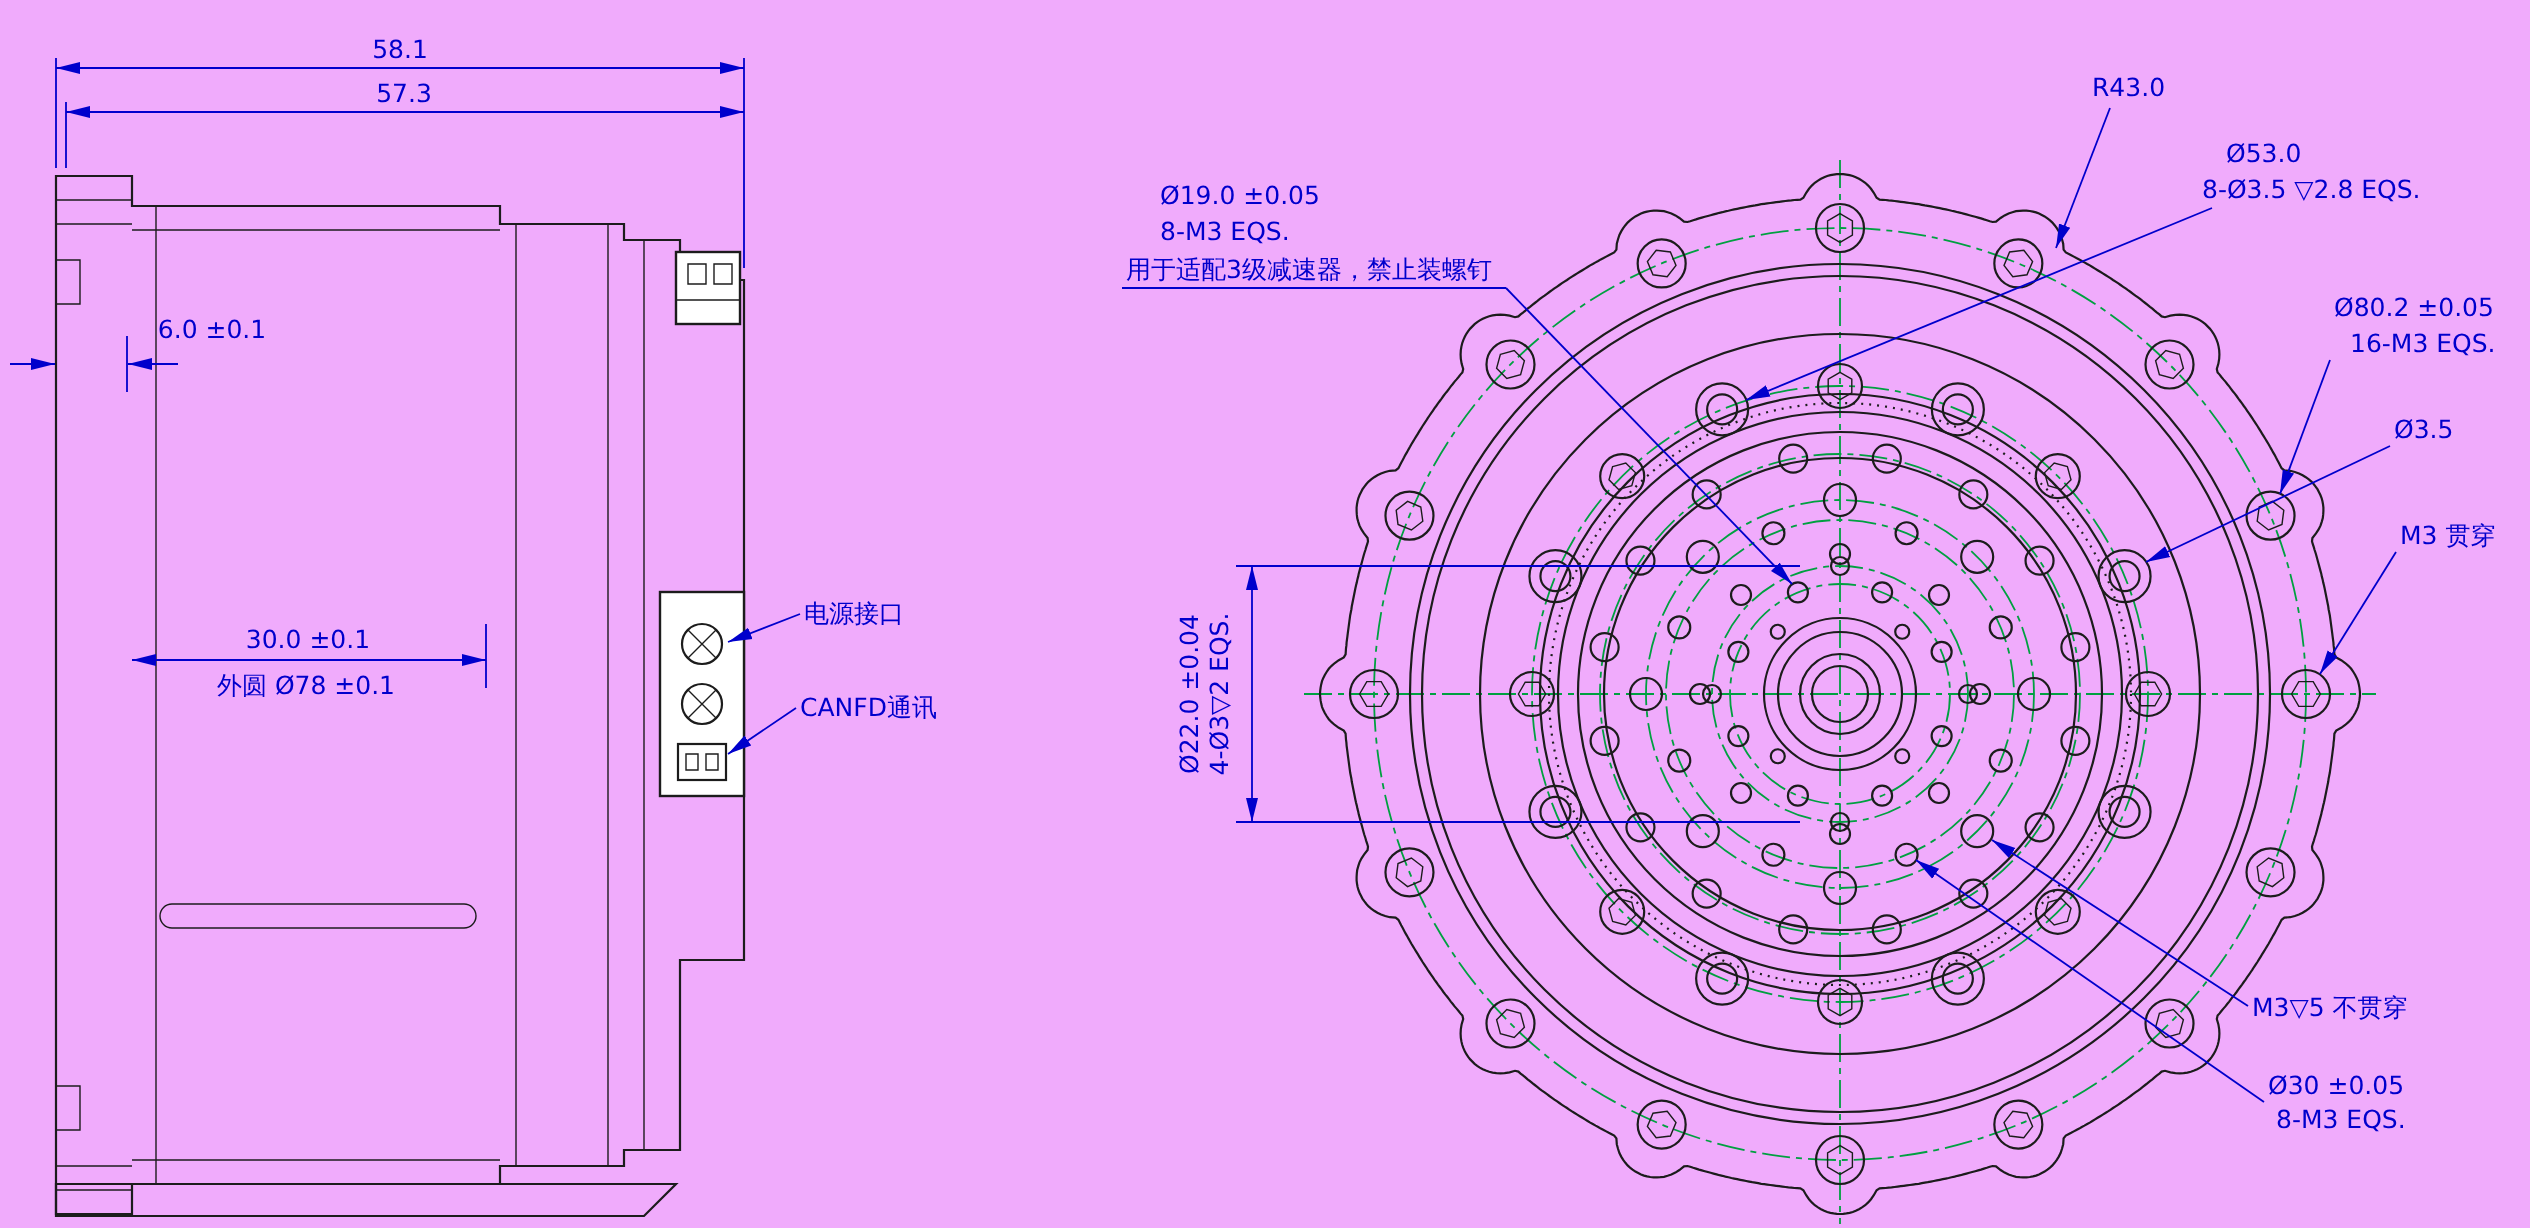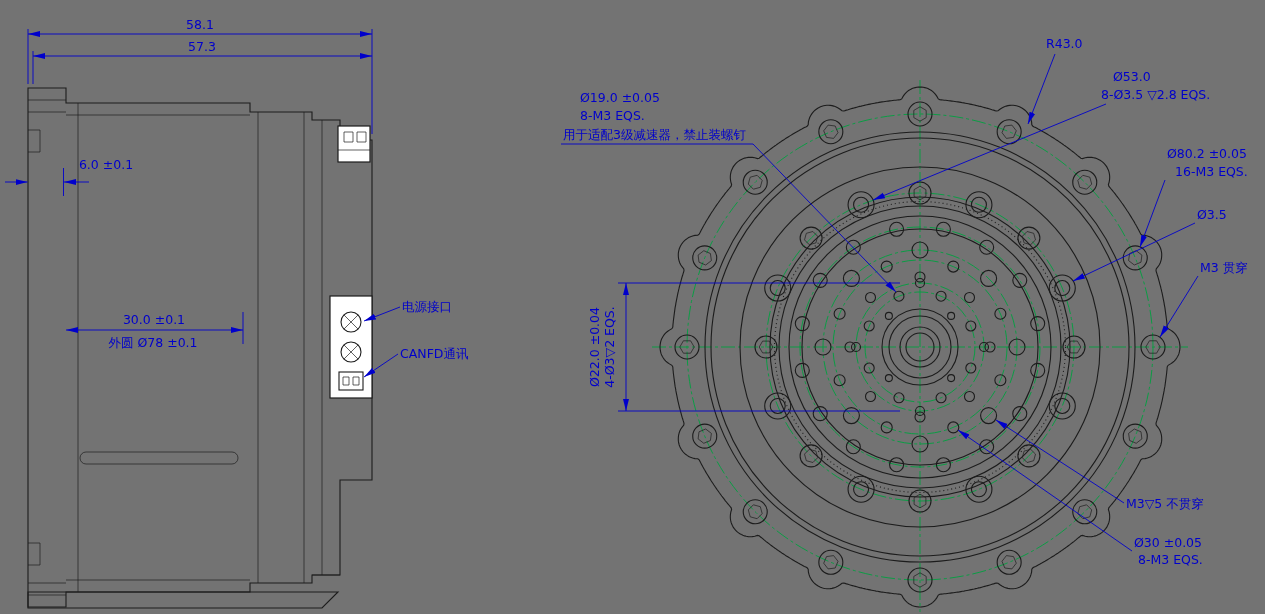--- a/index.html
+++ b/index.html
@@ -1,21 +1,21 @@
 <!DOCTYPE html>
 <html style="--c-line: #1c1c1c; --c-dimension: #0000cc; --c-centerline: #00a040;"><head>
 <meta charset="utf-8">
 <style>
   :root{
     --c-line:#1c1c1c;
     --c-dimension:#0000cc;
     --c-centerline:#00a040;
   }
   html,body{margin:0;padding:0;background:#ffffff;}
-  .canvas{position:relative;width:1265px;height:614px;background:#737373;overflow:hidden;}
+  .canvas{position:relative;width:1265px;height:614px;background:#f0abfc;overflow:hidden;}
   svg{position:absolute;inset:0;}
   .ln{stroke:var(--c-line);fill:none;stroke-width:1.1;}
   .lnthin{stroke:var(--c-line);fill:none;stroke-width:0.7;}
   .lnw{stroke:var(--c-line);fill:#ffffff;stroke-width:1.2;}
   .dimln{stroke:var(--c-dimension);fill:none;stroke-width:0.9;}
   .cl{stroke:var(--c-centerline);fill:none;stroke-width:0.9;stroke-dasharray:14 3 3 3;}
   text.dim{fill:var(--c-dimension);font-family:"DejaVu Sans",sans-serif;font-size:12.5px;}
   text.mid{text-anchor:middle;}
 </style>
 </head>

